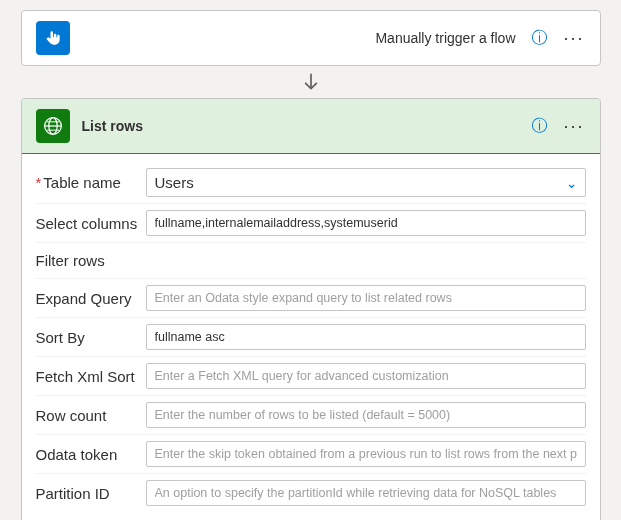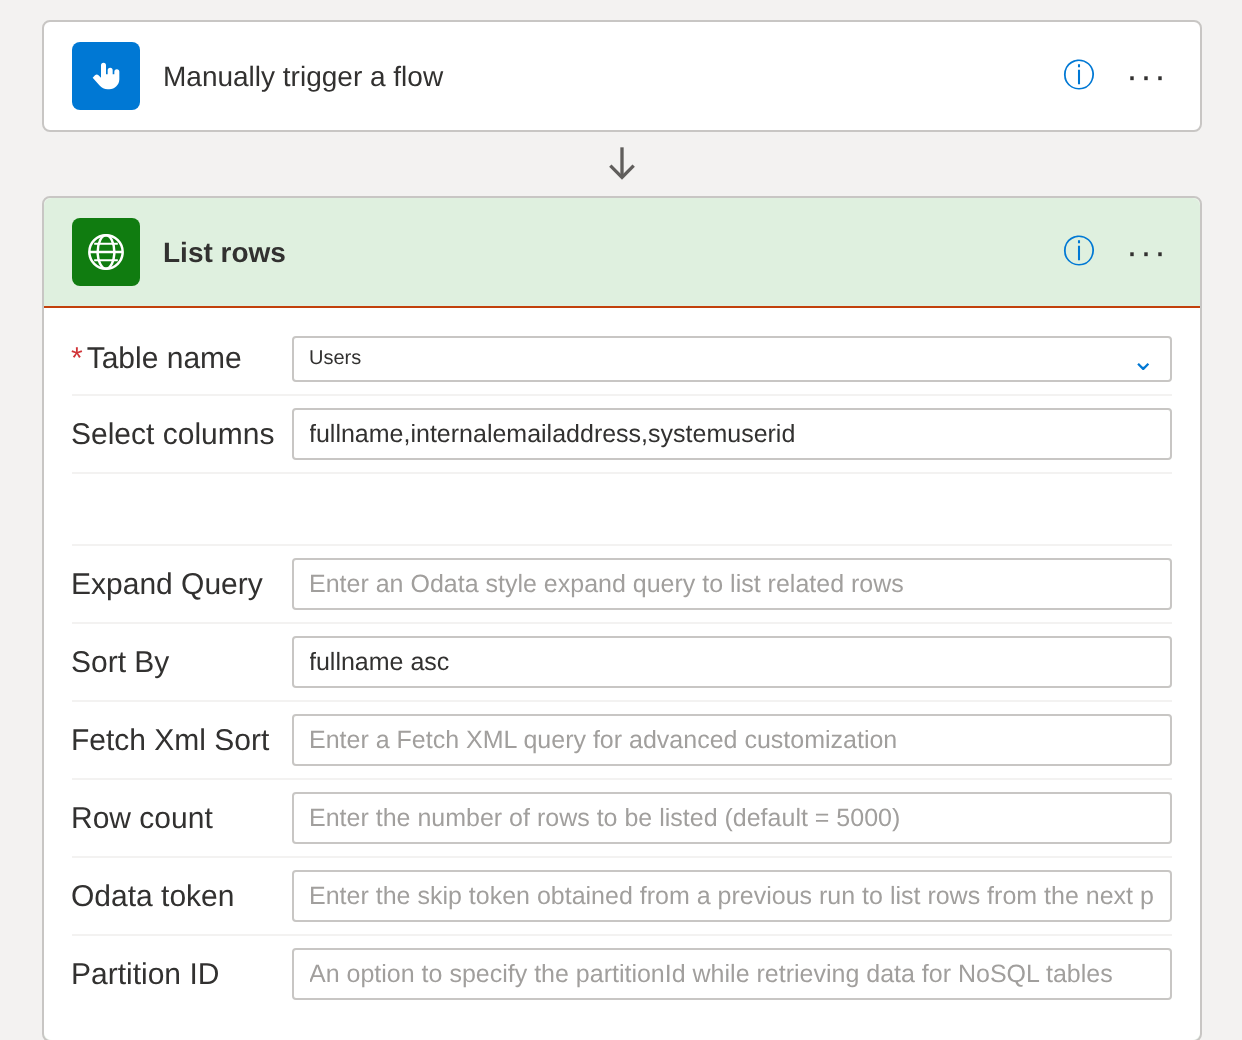--- a/index.html
+++ b/index.html
@@ -42,20 +42,21 @@
       width: 20px;
       height: 20px;
       fill: white;
     }
 
     .trigger-title {
       flex: 1;
       font-size: 14px;
       color: #323130;
       font-weight: 400;
+      text-align: right;
     }
 
     .trigger-actions {
       display: flex;
       align-items: center;
       gap: 10px;
     }
 
     .icon-btn {
       background: none;
@@ -175,21 +176,21 @@
       position: relative;
       display: flex;
       align-items: center;
     }
 
     .select-input {
       flex: 1;
       border: 1px solid #c8c6c4;
       border-radius: 2px;
       padding: 5px 30px 5px 8px;
-      font-size: 10px;
+      font-size: 15px;
       color: #323130;
       background: white;
       outline: none;
       font-family: 'Segoe UI', Arial, sans-serif;
       appearance: none;
       cursor: pointer;
       width: 100%;
     }
 
     .chevron-down {
@@ -274,20 +275,21 @@
         <span class="chevron-down">⌄</span>
       </div>
     </div>
 
     <div class="field-row">
       <div class="field-label">Select columns</div>
       <input class="field-input" type="text" value="fullname,internalemailaddress,systemuserid" style="">
     </div>
 
     <div class="field-row">
+      <div class="field-label">Filter rows</div>
     </div>
 
     <div class="field-row">
       <div class="field-label">Expand Query</div>
       <input class="field-input" type="text" placeholder="Enter an Odata style expand query to list related rows" style="">
     </div>
 
     <div class="field-row">
       <div class="field-label">Sort By</div>
       <input class="field-input" type="text" value="fullname asc" style="">

